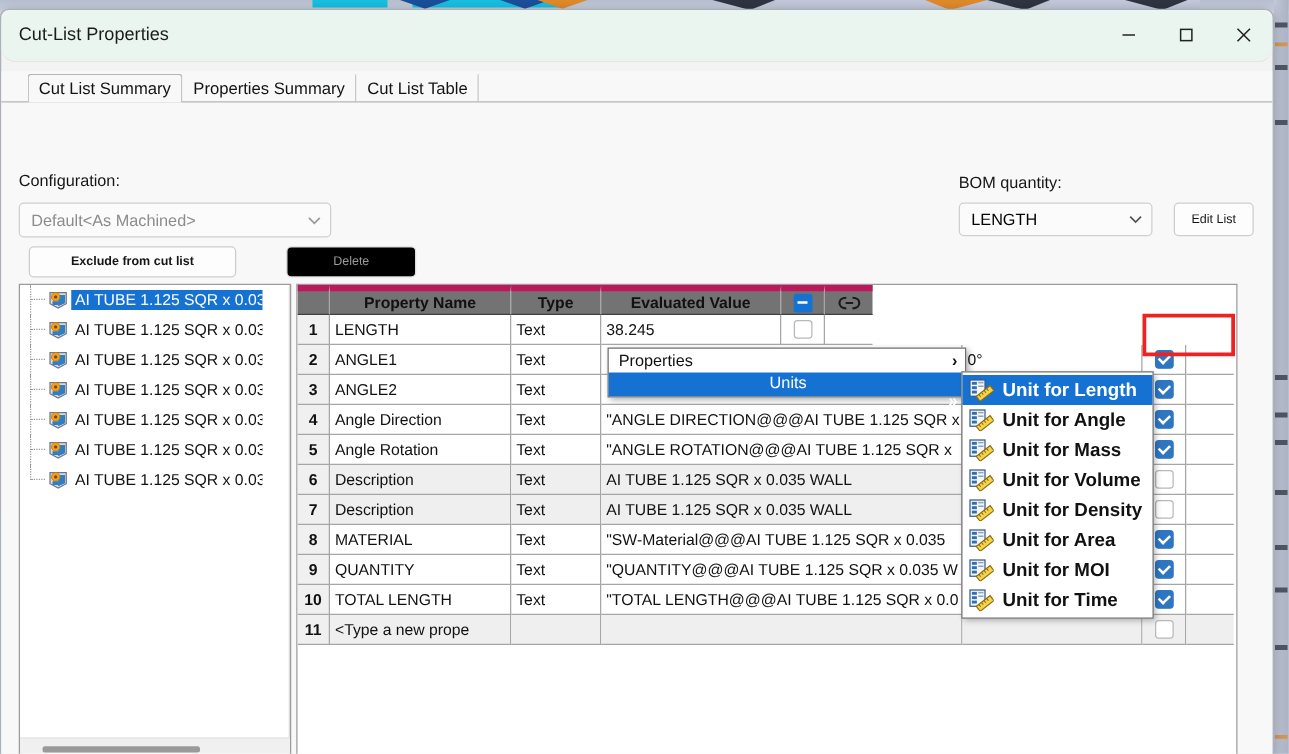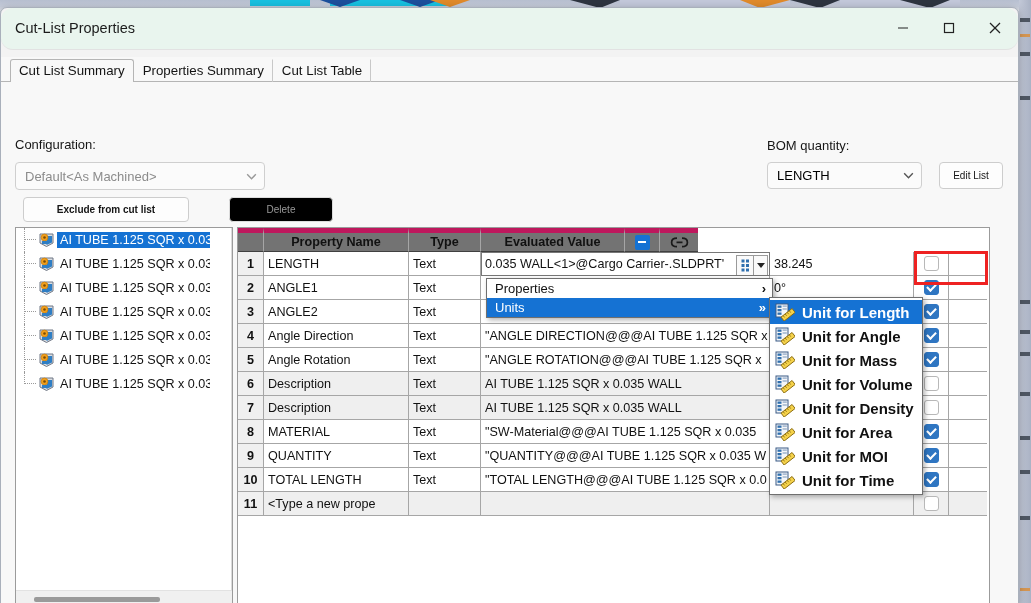--- a/index.html
+++ b/index.html
@@ -48,21 +48,21 @@
   }
   .wincontrols { position: absolute; right: 0; top: 0; display: flex; }
   .wc {
     width: 46px; height: 40px; display: flex; align-items: center;
     justify-content: center; cursor: default;
   }
   .wc svg { display: block; }
 
   
   .tabstrip {
-    position: relative; height: 24px; margin-top: 7px; padding-left: 9px;
+    position: relative; height: 24px; margin-top: 7px; padding-left: 21px;
     display: flex; align-items: flex-end;
     border-bottom: 1px solid #b5b5b5;
   }
   .tab {
     font-size: 13.3px; color: #141414; padding: 3px 8px 4px 8px;
     border: 1px solid transparent; border-bottom: none;
     position: relative; top: 1px; cursor: default;
   }
   .tab.active {
     background: #f8f8f8; border-color: #b5b5b5;
@@ -208,21 +208,21 @@
   
   .menu {
     position: absolute; background: #fff; border: 1px solid #6f6f6f;
     box-shadow: 2px 2px 5px rgba(0,0,0,.3); z-index: 40;
   }
   .mi {
     height: 19px; display: flex; align-items: center;
     font-size: 13px; color: #111; padding: 0 6px 0 8px;
     white-space: nowrap;
   }
-  .mi.sel { background: #1572d3; color: #fff; }
+  .mi.sel { background: #1572d3; color: #fff; flex-direction: column; }
   .mi .arrow { margin-left: auto; font-size: 13px; font-weight: 700; }
 
   .menu2 { z-index: 50; padding: 2px 0; }
   .mi2 {
     height: 24px; display: flex; align-items: center;
     font-size: 15px; color: #111; padding: 0 16px 0 5px;
     white-space: nowrap; font-weight: 600;
   }
   .mi2.sel { background: #1572d3; color: #fff; }
   .uicon { width: 20px; height: 18px; margin-right: 7px; flex: 0 0 auto; }
@@ -439,39 +439,20 @@
               <line x1="6.5" y1="6.4" x2="12.5" y2="6.4" stroke="#1a1a1a" stroke-width="1.7"></line>
             </svg>
           </div>
         </div>
 
         <div id="grid-rows">
             <div class="grow">
               <div class="gcell c-num">1</div>
               <div class="gcell c-prop">LENGTH</div>
               <div class="gcell c-type">Text</div>
-              <div class="gcell c-val editcell">
-                <span>0.035 WALL&lt;1&gt;@Cargo Carrier-.SLDPRT'</span>
-                <span class="caret"></span>
-                <span class="minibtn col">
-                  <svg width="9" height="13" viewBox="0 0 9 13">
-                    <rect x="0.5" y="0.5" width="3" height="3" fill="#2f6fae"></rect>
-                    <rect x="5" y="0.5" width="3" height="3" fill="#2f6fae"></rect>
-                    <rect x="0.5" y="5" width="3" height="3" fill="#2f6fae"></rect>
-                    <rect x="5" y="5" width="3" height="3" fill="#2f6fae"></rect>
-                    <rect x="0.5" y="9.5" width="3" height="3" fill="#2f6fae"></rect>
-                    <rect x="5" y="9.5" width="3" height="3" fill="#2f6fae"></rect>
-                  </svg>
-                </span>
-                <span class="minibtn arr">
-                  <svg width="8" height="5" viewBox="0 0 8 5">
-                    <polygon points="0,0 8,0 4,5" fill="#222"></polygon>
-                  </svg>
-                </span>
-              </div>
               <div class="gcell c-eval">38.245</div>
               <div class="gcell c-chk">
                 <span class="cb"></span>
               </div>
               <div class="gcell c-link"></div>
             </div>
             <div class="grow">
               <div class="gcell c-num">2</div>
               <div class="gcell c-prop">ANGLE1</div>
               <div class="gcell c-type">Text</div>

